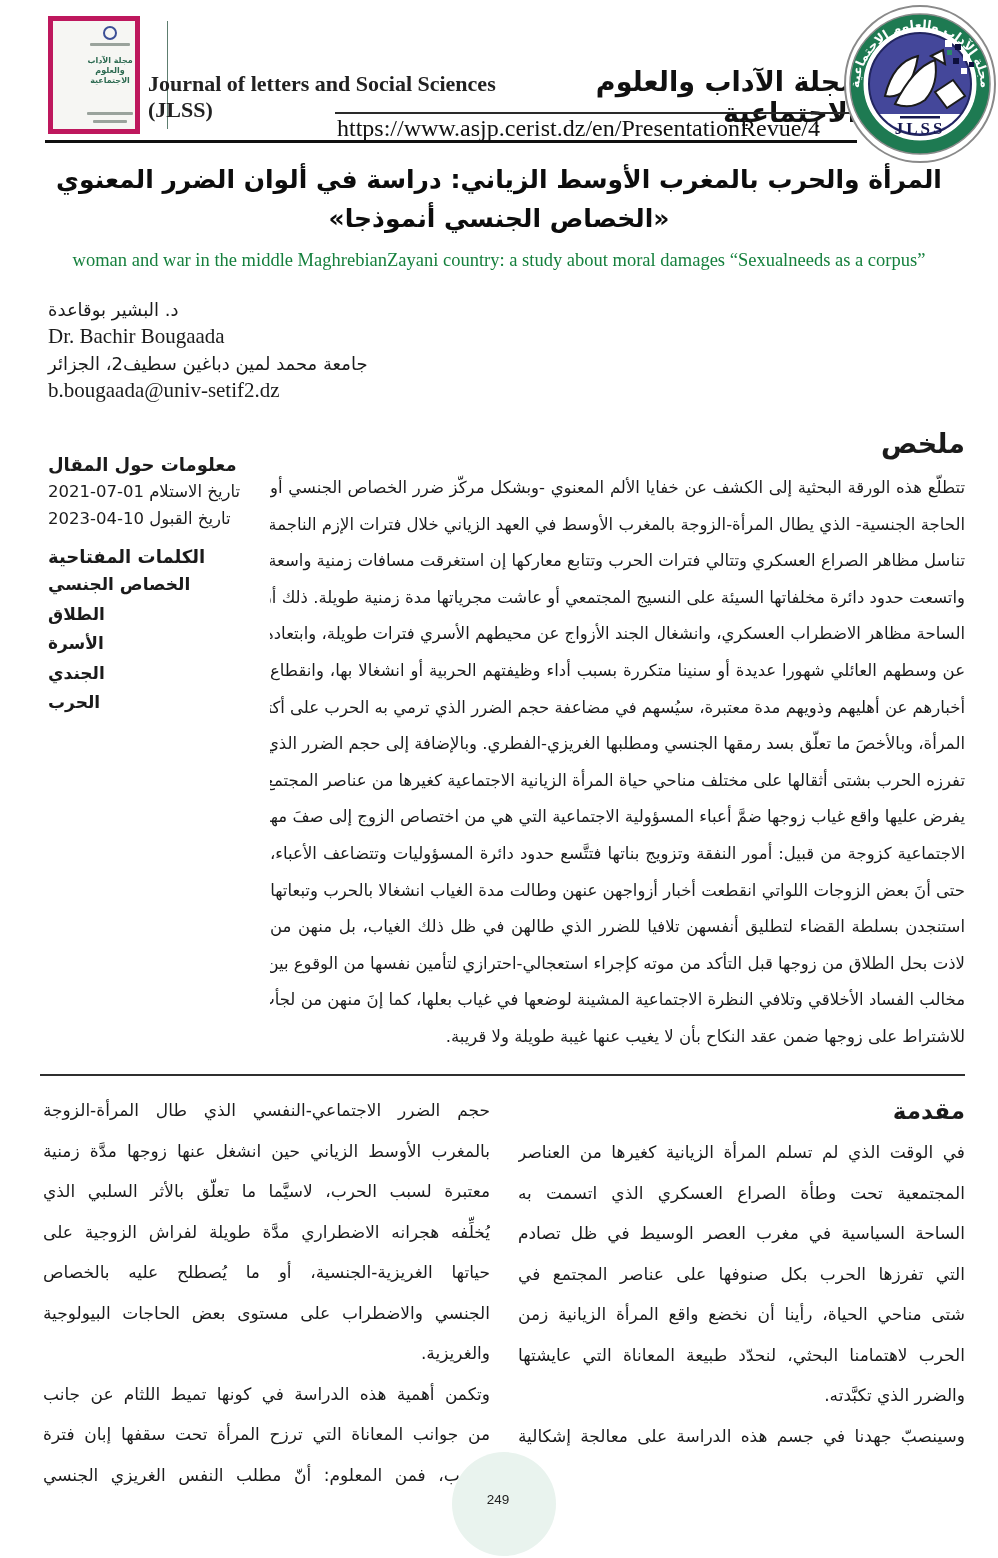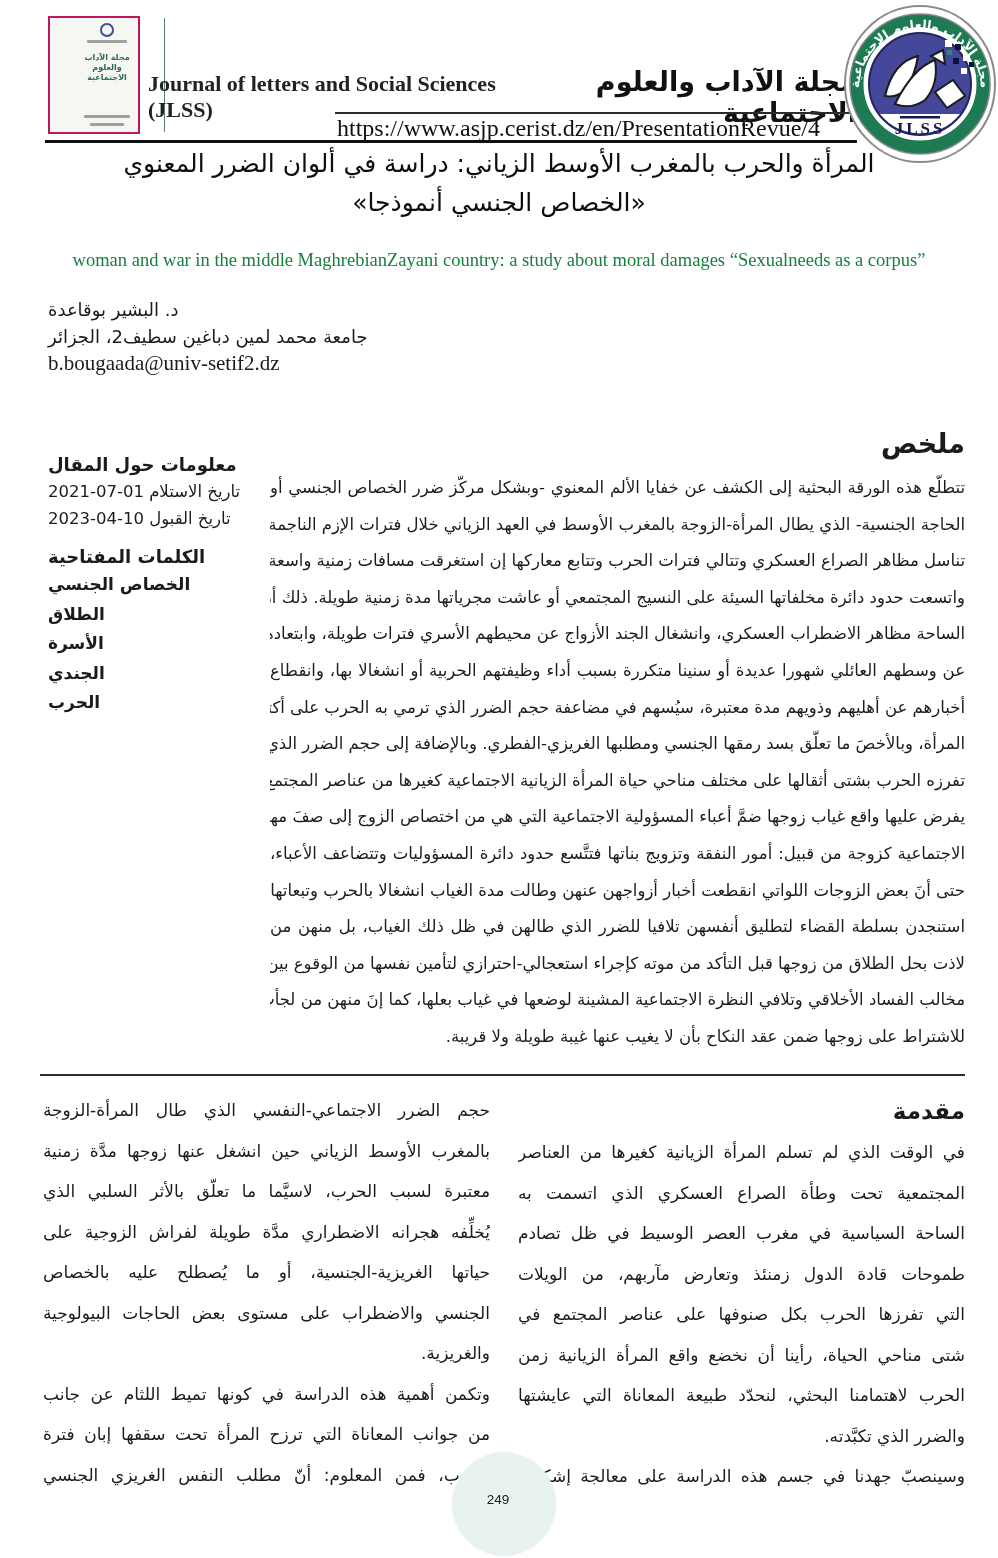--- a/index.html
+++ b/index.html
@@ -7,21 +7,21 @@
     --logo-blue:#44479a;
     --ink:#1b1b1b;
     --circle-mint:#e9f3ee;
   }
   *{box-sizing:border-box;margin:0;padding:0;}
   body{background:#ffffff;font-family:"DejaVu Sans",sans-serif;color:var(--ink);}
   #page{position:relative;width:998px;height:1558px;background:#fff;overflow:hidden;margin:0 auto;}
 
   
   .cover-thumb{position:absolute;left:48px;top:16px;width:92px;height:118px;
-    background:#f6f6f3;border:2px solid #be185d;display:flex;gap:32px;}
+    background:#f6f6f3;border:5px solid #be185d;display:flex;gap:32px;}
   .cover-strip-left{width:9px;background:#24523f;height:100%;}
   .cover-strip-right{width:13px;background:#7f9c8f;height:100%;border-left:1px solid #5d7d6f;}
   .cover-mid{flex:1;display:flex;flex-direction:column;align-items:center;padding:4px 2px;}
   .cover-minilogo{width:14px;height:14px;border-radius:50%;border:2px solid #3c4f96;margin-top:1px;}
   .cover-bar{height:3px;background:#9aa39c;border-radius:1px;margin-top:3px;}
   .cover-title{margin-top:10px;text-align:center;color:#2e6b52;font-weight:bold;
     font-size:8px;line-height:10px;direction:rtl;}
   .cover-bot{margin-top:auto;display:flex;flex-direction:column;align-items:center;gap:2px;margin-bottom:2px;}
 
   .header-line{position:absolute;left:148px;top:66px;width:709px;display:flex;
@@ -29,22 +29,22 @@
   .jname-en{font-family:"Liberation Serif",serif;font-weight:bold;font-size:22px;color:#222;}
   .jname-ar{font-size:27px;font-weight:bold;direction:rtl;color:#111;}
   .rule-thin{position:absolute;left:335px;top:112px;width:524px;height:2px;background:#2a2a2a;}
   .header-url{position:absolute;left:337px;top:115px;width:524px;
     font-family:"Liberation Serif",serif;font-size:24px;color:#111;}
   .header-url a{color:#111;text-decoration:none;}
   .rule-thick{position:absolute;left:45px;top:140px;width:812px;height:3px;background:#101010;}
   .logo-wrap{position:absolute;left:843px;top:4px;width:154px;height:162px;}
 
   
-  .title-ar{position:absolute;left:40px;top:144px;width:918px;text-align:center;
-    direction:rtl;font-weight:normal;font-size:25px;line-height:39px;color:#0d0d0d;}
+  .title-ar{position:absolute;left:40px;top:160px;width:918px;text-align:center;
+    direction:rtl;font-weight:bold;font-size:25px;line-height:39px;color:#0d0d0d;}
   .title-en{position:absolute;left:20px;top:250px;width:958px;text-align:center;
     font-family:"Liberation Serif",serif;font-size:18.5px;color:#15803d;white-space:nowrap;}
 
   
   .author{position:absolute;left:48px;top:296px;}
   .author .ar{direction:rtl;text-align:left;font-size:18px;line-height:27px;}
   .author .en{font-family:"Liberation Serif",serif;font-size:21px;line-height:27px;}
 
   
   .abstract-heading{position:absolute;right:33px;top:428px;direction:rtl;
@@ -146,20 +146,21 @@
   </div>
 
   <div class="title-ar">
     <div>المرأة والحرب بالمغرب الأوسط الزياني: دراسة في ألوان الضرر المعنوي</div>
     <div>«الخصاص الجنسي أنموذجا»</div>
   </div>
   <div class="title-en">woman and war in the middle MaghrebianZayani country: a study about moral damages “Sexualneeds as a corpus”</div>
 
   <div class="author">
     <div class="ar">د. البشير بوقاعدة</div>
+    <div class="en">Dr. Bachir Bougaada</div>
     <div class="ar">جامعة  محمد لمين دباغين سطيف2، الجزائر</div>
     <div class="en">b.bougaada@univ-setif2.dz</div>
   </div>
 
   <div class="abstract-heading">ملخص</div>
   <div class="abstract-body">
       <div class="tline">تتطلّع هذه الورقة البحثية إلى الكشف عن خفايا الألم المعنوي -وبشكل مركّز ضرر الخصاص الجنسي أو</div>
       <div class="tline">الحاجة الجنسية- الذي يطال المرأة-الزوجة بالمغرب الأوسط في العهد الزياني خلال فترات الإزم الناجمة عن</div>
       <div class="tline">تناسل مظاهر الصراع العسكري وتتالي فترات الحرب وتتابع معاركها إن استغرقت مسافات زمنية واسعة،</div>
       <div class="tline">واتسعت حدود دائرة مخلفاتها السيئة على النسيج المجتمعي أو عاشت مجرياتها مدة زمنية طويلة. ذلك أنّ</div>
@@ -198,21 +199,20 @@
   </div>
 
   <div class="section-rule"></div>
   <div class="columns">
     <div class="col">
       <div class="intro-heading">مقدمة</div>
       <div>
           <div class="tline">في الوقت الذي لم تسلم المرأة الزيانية كغيرها من العناصر</div>
           <div class="tline">المجتمعية تحت وطأة الصراع العسكري الذي اتسمت به</div>
           <div class="tline">الساحة السياسية في مغرب العصر الوسيط في ظل تصادم</div>
-          <div class="tline">طموحات قادة الدول زمنئذ وتعارض مآربهم، من الويلات</div>
           <div class="tline">التي تفرزها الحرب بكل صنوفها على عناصر المجتمع في</div>
           <div class="tline">شتى مناحي الحياة، رأينا أن نخضع واقع المرأة الزيانية زمن</div>
           <div class="tline">الحرب لاهتمامنا البحثي، لنحدّد طبيعة المعاناة التي عايشتها</div>
           <div class="tline tline-end">والضرر الذي تكبَّدته.</div>
           <div class="tline">وسينصبّ جهدنا في جسم هذه الدراسة على معالجة إشكالية</div>
         </div>
     </div>
     <div class="col">
       <div>
           <div class="tline">حجم الضرر الاجتماعي-النفسي الذي طال المرأة-الزوجة</div>

